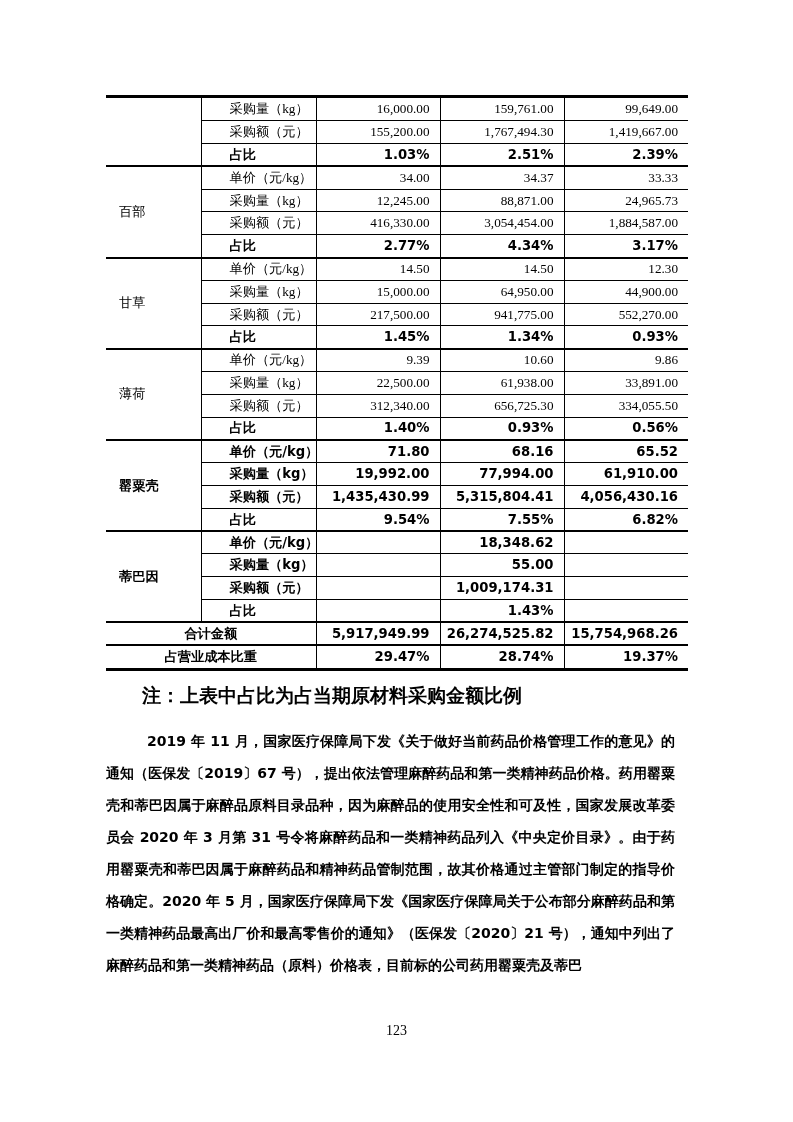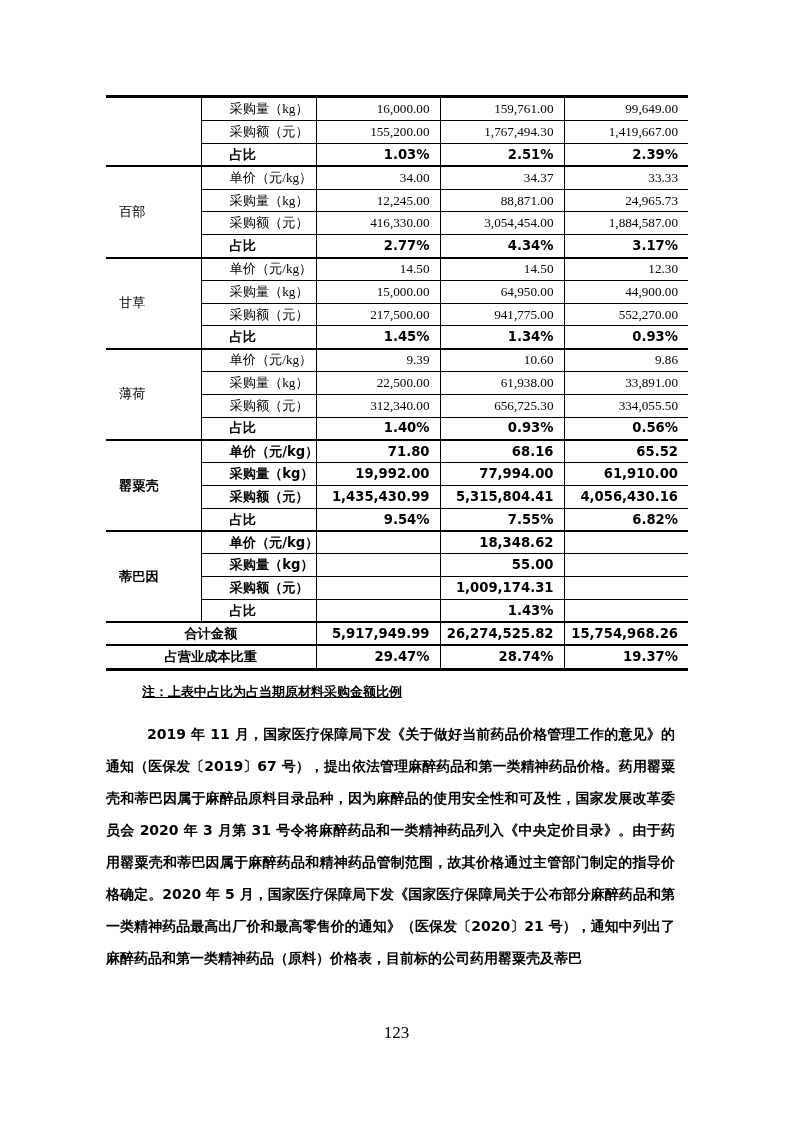--- a/index.html
+++ b/index.html
@@ -21,27 +21,27 @@
   .ptable td.lbl{padding-left:28px;text-align:left;}
   .ptable td.val{padding-right:10px;text-align:right;}
   .ptable td.val:last-child{border-right:none;}
   .ptable tr.gsep td{border-top:2px solid #000;}
   .ptable tr.sumrow td{border-top:2px solid #000;}
   .ptable tr.last td{border-bottom:none;}
   .ptable td.sumlbl{text-align:center;padding:0;}
   .b{font-family:"DejaVu Sans", sans-serif;font-weight:700;font-size:12.3px;margin-top:28px;}
 
   
-  .note{font-family:"DejaVu Sans", sans-serif;font-weight:700;font-size:13px;
-        margin:14px 0 0 36px;line-height:1.1;text-decoration:underline;}
+  .note{font-family:"DejaVu Sans", sans-serif;font-weight:700;font-size:19px;
+        margin:14px 0 0 36px;line-height:1.1;}
   .bodytext{font-family:"DejaVu Sans", sans-serif;font-weight:700;font-size:14px;
         line-height:32px;text-align:justify;text-align-last:left;
         text-indent:41px;margin:19px 13px 0 0;}
   .pagenum{position:absolute;top:1023px;left:0;width:100%;text-align:center;
-        font-size:17px;font-family:"Liberation Serif", serif;}
+        font-size:14px;font-family:"Liberation Serif", serif;}
 </style>
 </head>
 <body>
 
 <div class="page">
   <div class="content">
 
     <div class="tablewrap">
       <table class="ptable">
         <colgroup>

